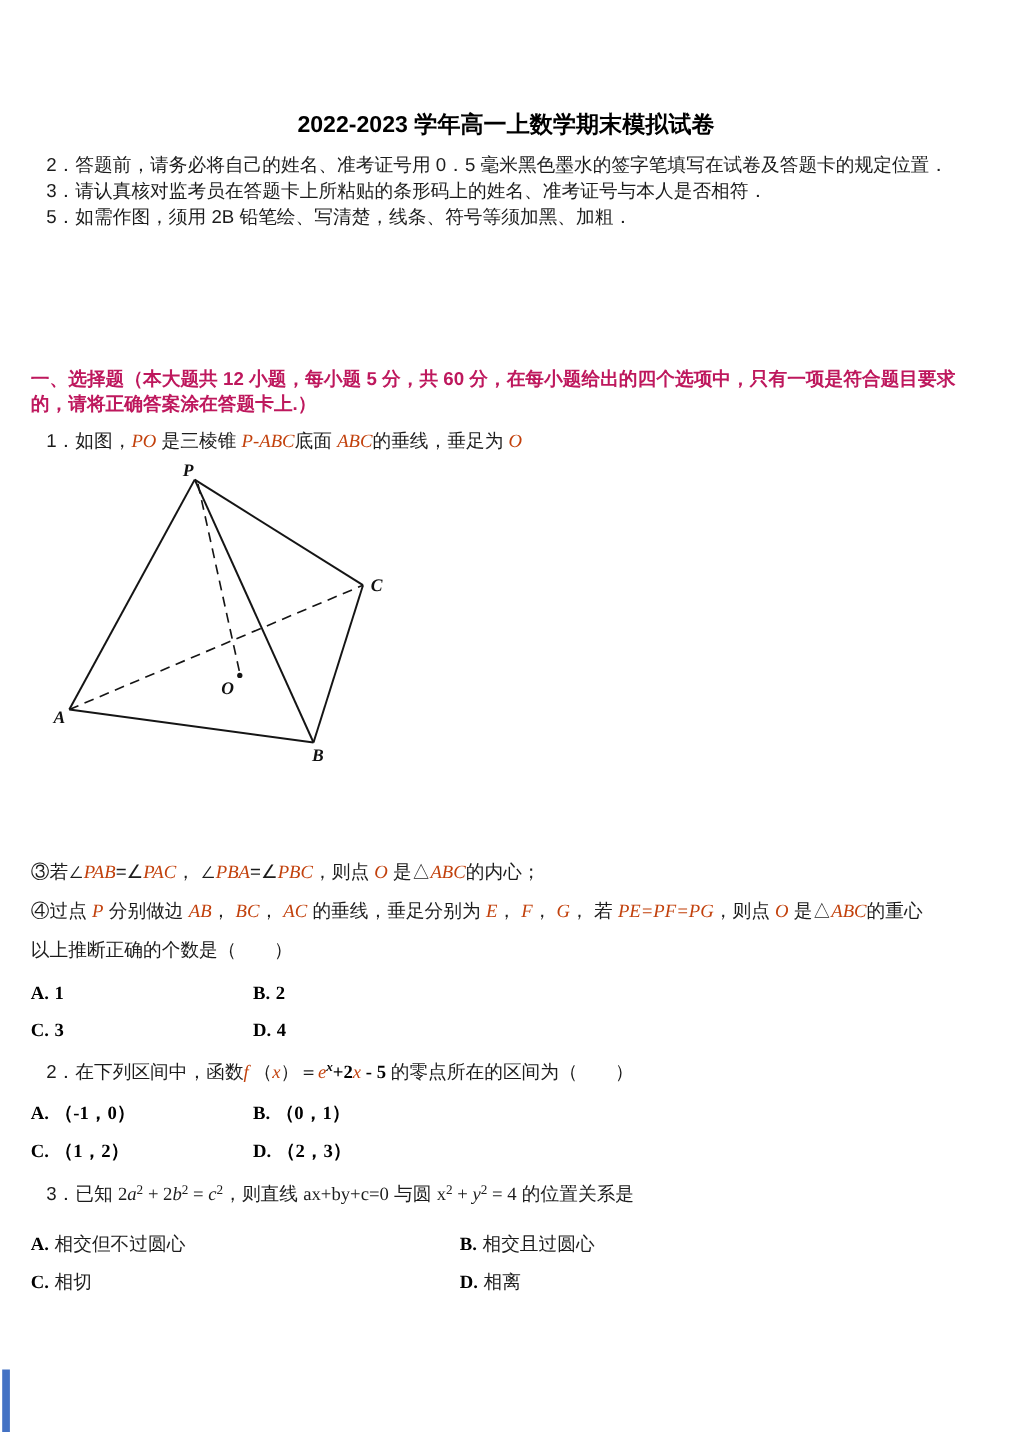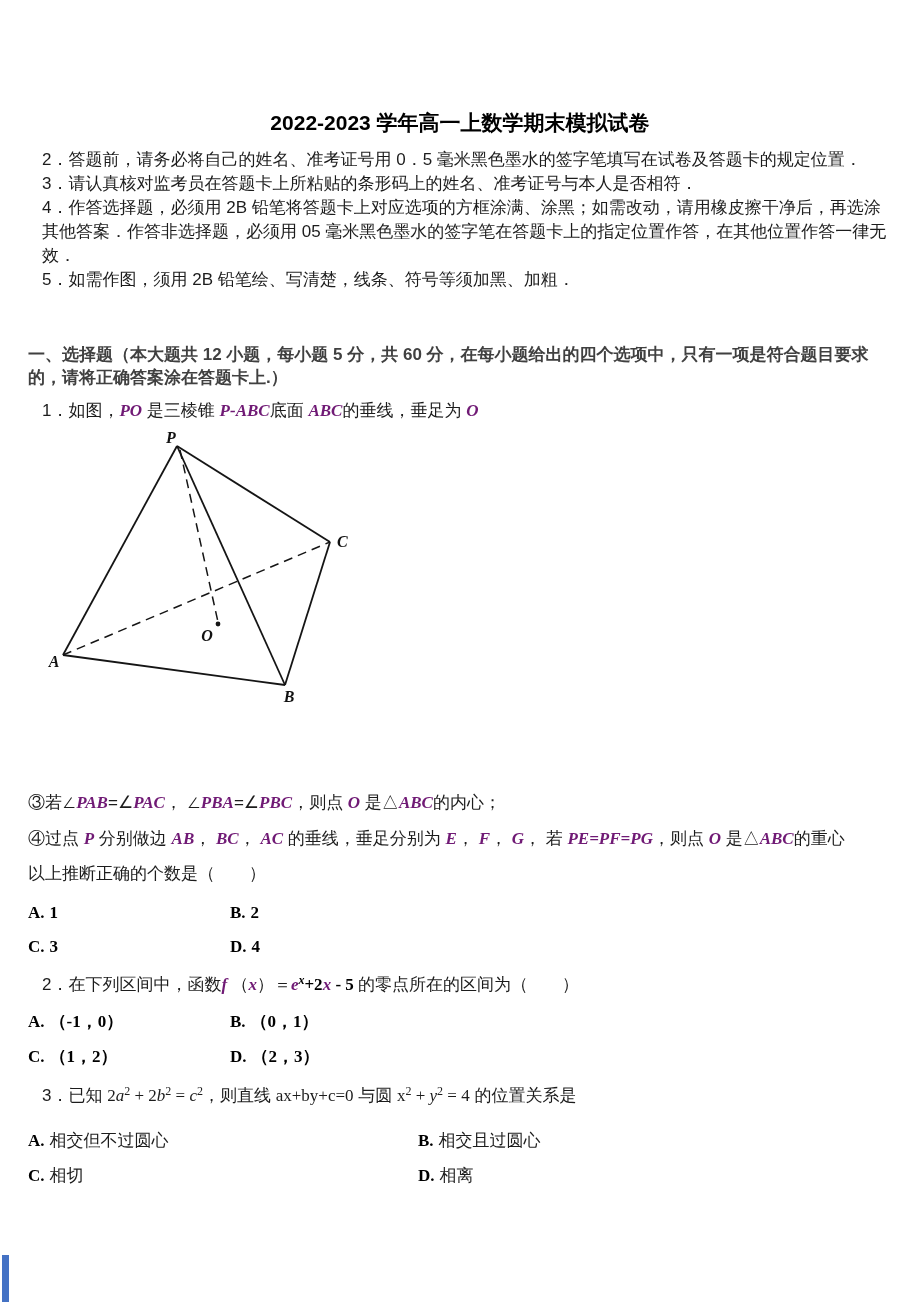--- a/index.html
+++ b/index.html
@@ -1,53 +1,52 @@
 <!DOCTYPE html>
 <html><head>
 <meta charset="utf-8">
 <style>
   html,body{margin:0;padding:0;background:#fff;}
   .page{position:relative;width:920px;height:1302px;background:#ffffff;overflow:hidden;
         font-family:"Liberation Sans",sans-serif;color:#1c1c1c;}
-  .abs{position:absolute;margin-top:10px;}
+  .abs{position:absolute;}
   .title{top:99px;left:0;width:100%;text-align:center;font-size:21px;font-weight:700;color:#000;}
   .body-text{font-size:17px;line-height:24px;}
   .notice{top:138px;left:42px;width:846px;}
-  .sec-heading{top:333px;left:28px;width:856px;font-size:17px;line-height:23px;font-weight:700;color:#404040;}
+  .sec-heading{top:333px;left:28px;width:856px;font-size:17px;line-height:23px;font-weight:700;color:#be185d;}
   .stem{left:42px;width:850px;font-size:17px;line-height:22px;white-space:nowrap;}
   .statement{left:28px;width:860px;font-size:17px;line-height:20px;white-space:nowrap;}
   .figure{top:420px;left:40px;width:345px;height:292px;}
   .opt-row{left:28px;display:grid;font-size:17px;line-height:20px;}
   .cols-narrow{grid-template-columns:202px auto;}
   .cols-wide{grid-template-columns:390px auto;}
   .opt-label{font-family:"Liberation Serif",serif;font-weight:700;color:#000;}
   .opt-text{margin-left:5px;}
   .opt-text.serifb{font-family:"Liberation Serif",serif;font-weight:700;color:#000;}
   .seg-i{font-family:"Liberation Serif",serif;font-style:italic;}
-  .seg-bi{font-family:"Liberation Serif",serif;font-style:italic;font-weight:700;color:#701a75;}
+  .seg-bi{font-family:"Liberation Serif",serif;font-style:italic;font-weight:400;color:#c2410c;}
   .seg-sf{font-family:"Liberation Serif",serif;}
   .seg-sfb{font-family:"Liberation Serif",serif;font-weight:700;color:#000;}
   .seg-sup,.seg-isup,.seg-bisup{font-family:"Liberation Serif",serif;font-size:12px;position:relative;top:-6px;}
   .seg-bisup{font-style:italic;font-weight:700;color:#000;}
   .fig-label{font-family:"Liberation Serif",serif;font-style:italic;font-weight:700;font-size:16px;fill:#111;}
   .edge{stroke:#151515;stroke-width:1.8;fill:none;}
   .edge-dashed{stroke:#151515;stroke-width:1.5;fill:none;stroke-dasharray:9 6;}
   .page-edge-marker{left:2px;top:1245px;width:7px;height:57px;}
 </style>
 </head>
 <body>
 
 <div class="page">
 
   <div class="abs title">2022-2023 学年高一上数学期末模拟试卷</div>
 
   <div class="abs notice body-text">
     <div>2．答题前，请务必将自己的姓名、准考证号用 0．5 毫米黑色墨水的签字笔填写在试卷及答题卡的规定位置．</div>
     <div>3．请认真核对监考员在答题卡上所粘贴的条形码上的姓名、准考证号与本人是否相符．</div>
-    <div>4．作答选择题，必须用 2B 铅笔将答题卡上对应选项的方框涂满、涂黑；如需改动，请用橡皮擦干净后，再选涂其他答案．作答非选择题，必须用 05 毫米黑色墨水的签字笔在答题卡上的指定位置作答，在其他位置作答一律无效．</div>
     <div>5．如需作图，须用 2B 铅笔绘、写清楚，线条、符号等须加黑、加粗．</div>
   </div>
 
   <div class="abs sec-heading">一、选择题（本大题共 12 小题，每小题 5 分，共 60 分，在每小题给出的四个选项中，只有一项是符合题目要求的，请将正确答案涂在答题卡上.）</div>
 
   <div class="abs stem" style="top:390px"><span>1．如图，</span><span class="seg-bi">PO</span><span> 是三棱锥 </span><span class="seg-bi">P-ABC</span><span>底面 </span><span class="seg-bi">ABC</span><span>的垂线，垂足为 </span><span class="seg-bi">O</span></div>
 
   <div class="abs figure">
     <svg width="345" height="292" viewBox="0 0 345 292">
       <line class="edge" x1="137" y1="16" x2="23" y2="225"></line>

